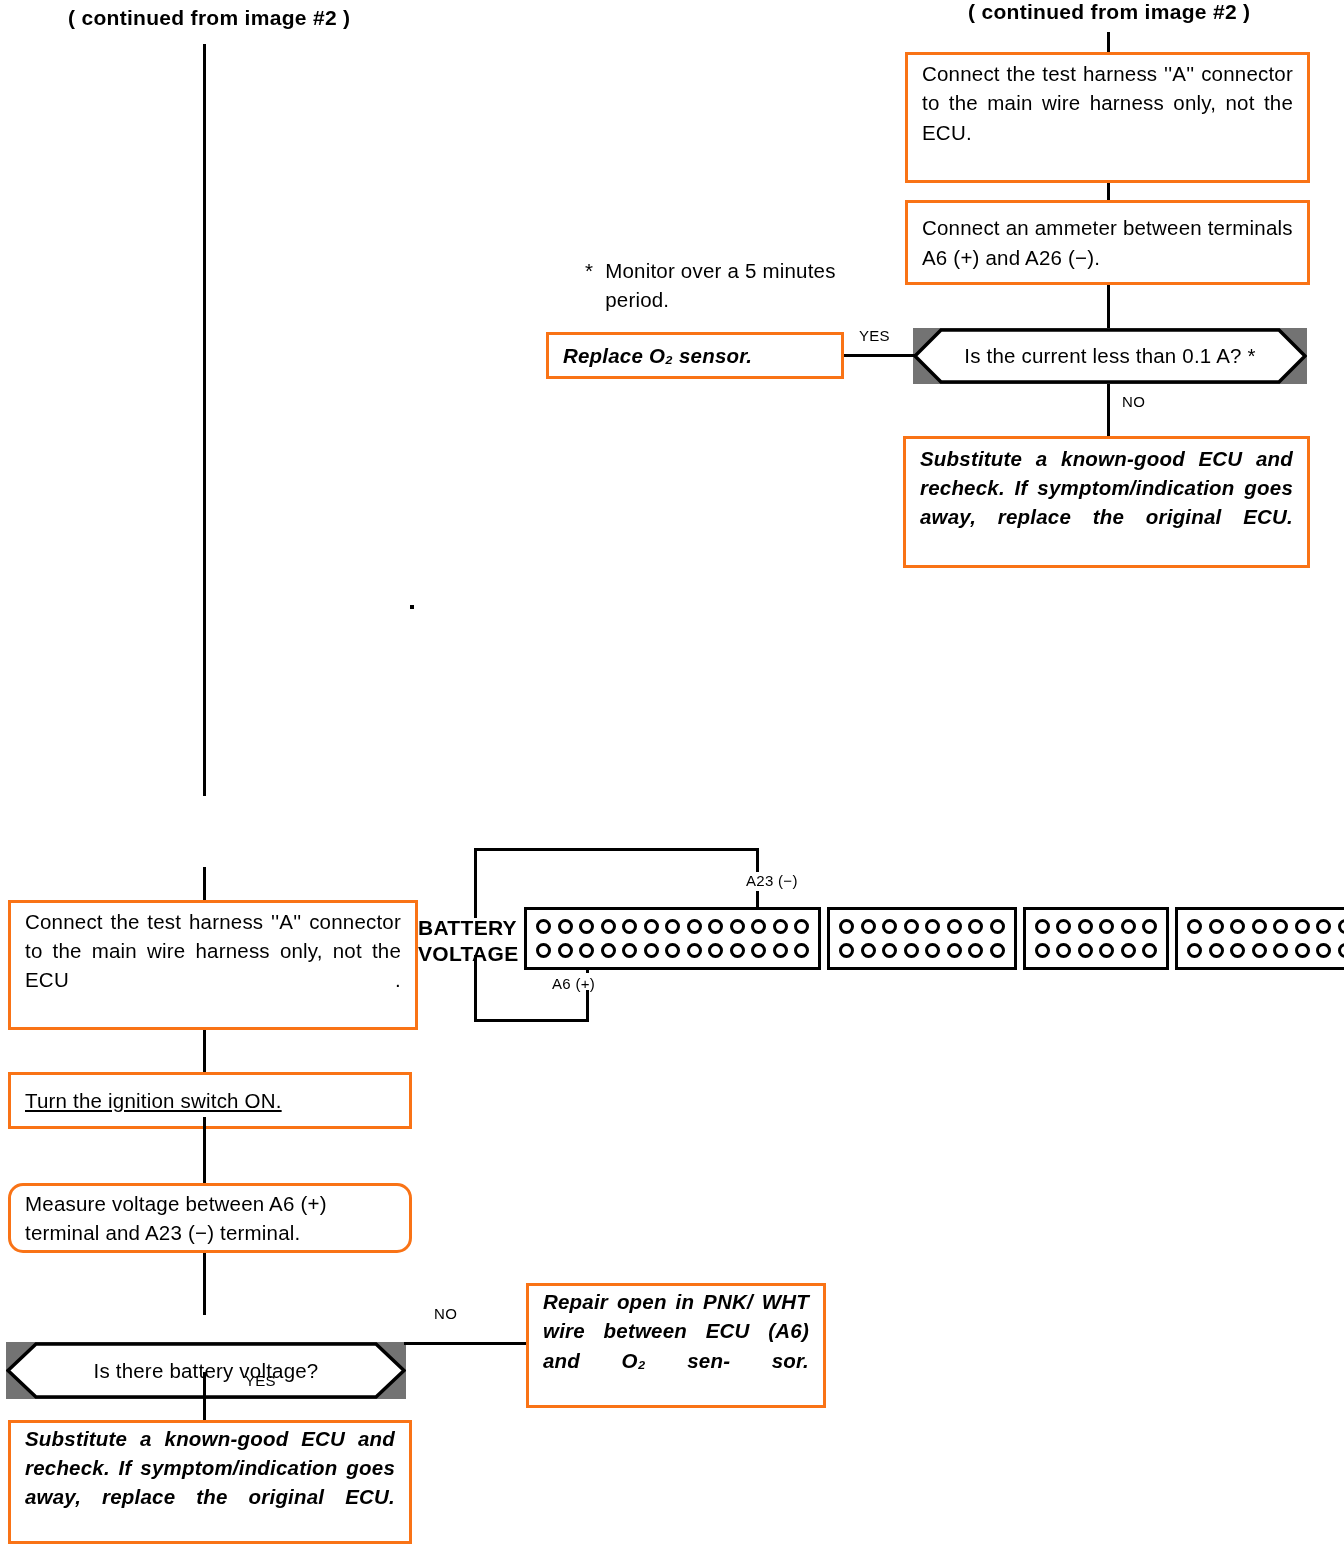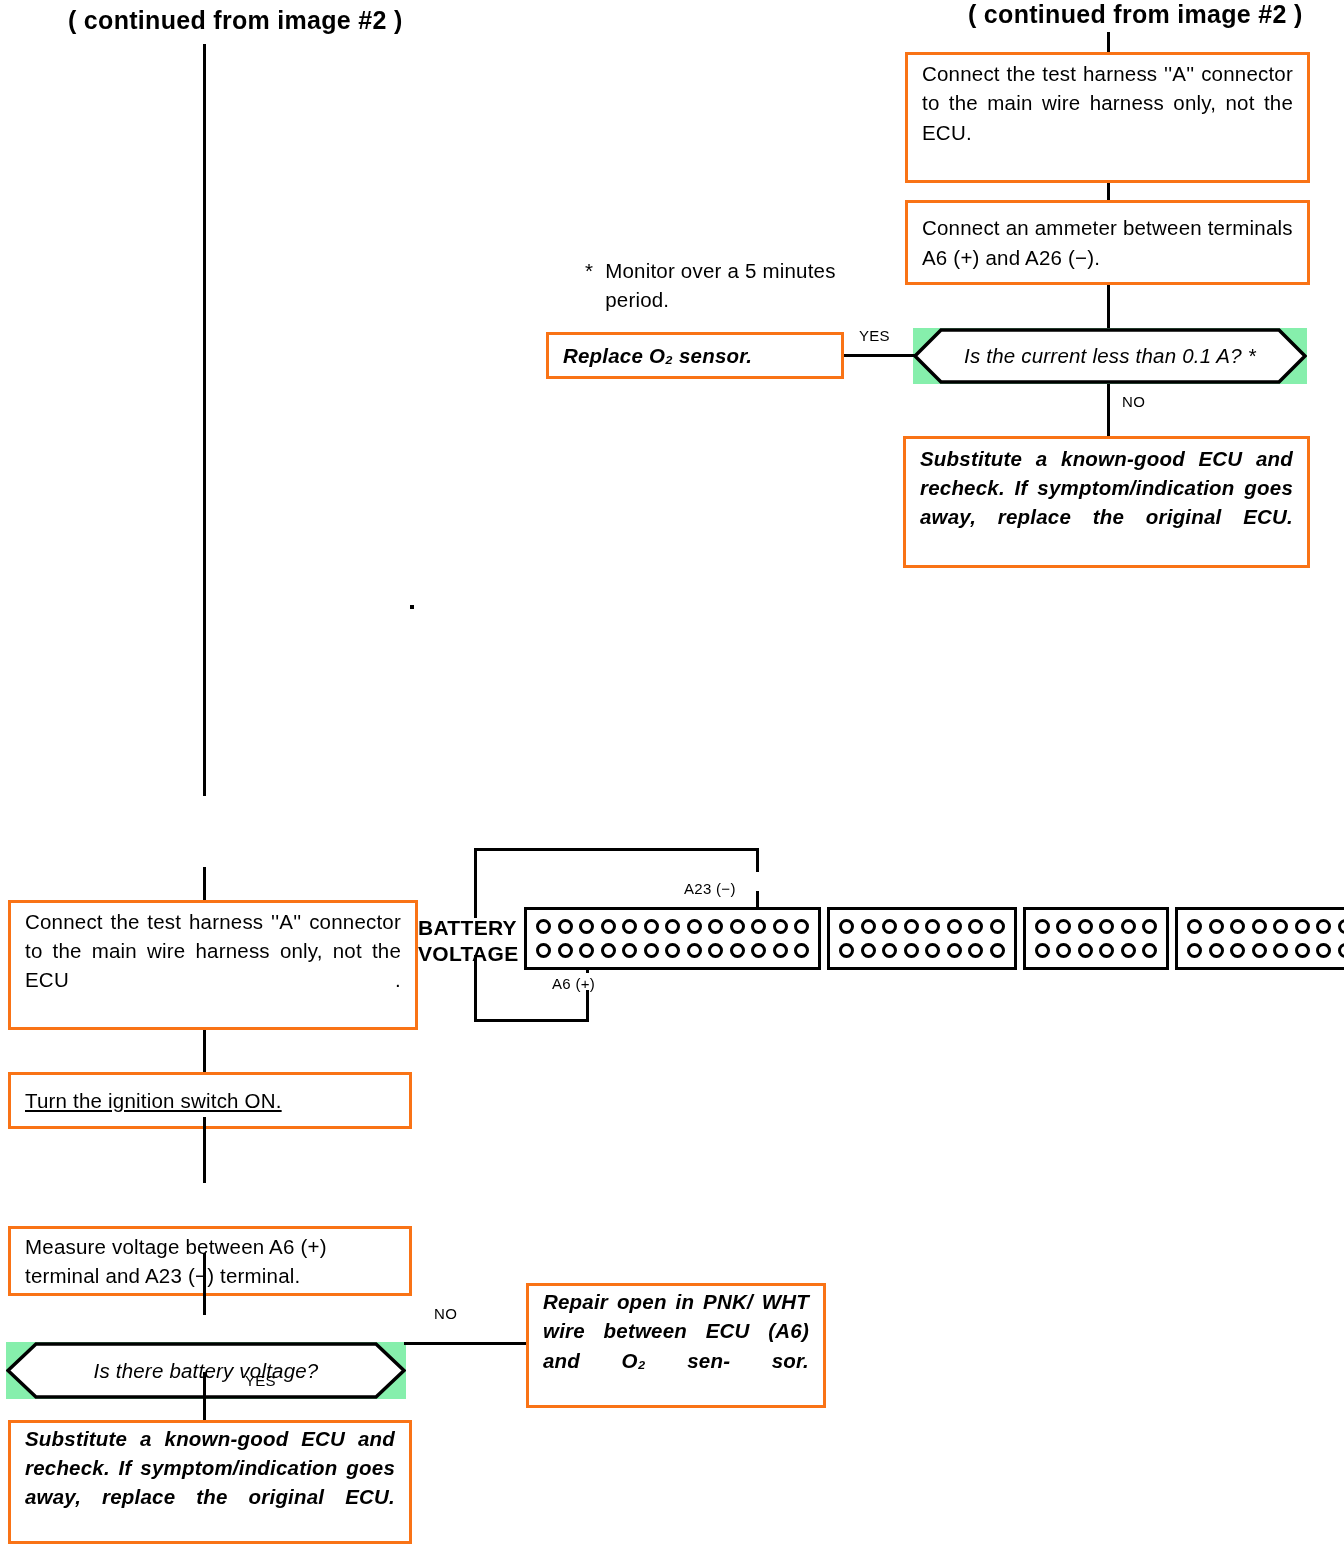--- a/index.html
+++ b/index.html
@@ -30,22 +30,21 @@
     line-height:1.42;
     letter-spacing:0.2px;
   }
   .bold .txt{font-weight:bold;font-style:italic;}
   .just .txt{text-align:justify;}
   .just .txt::after{content:"";display:inline-block;width:100%;}
 
   
   .hex{
     position:absolute;
-    background:#86efac;
-    font-style:italic;
+    background:#737373;
   }
   .hex svg{display:block;width:100%;height:100%;}
   .hex .hextxt{
     position:absolute;
     left:0;top:0;width:100%;height:100%;
     display:flex;align-items:center;justify-content:center;
     font-size:20.5px;
     letter-spacing:0.2px;
   }
 
@@ -65,21 +64,21 @@
     position:absolute;
     font-size:20.5px;
     line-height:1.42;
     letter-spacing:0.2px;
     white-space:pre-line;
     margin-left:33px;
   }
 
   .header{
     position:absolute;
-    font-size:25px;
+    font-size:21px;
     font-weight:bold;
     letter-spacing:0.3px;
     white-space:nowrap;
   }
 
   
   .conn-wrap{position:absolute;display:flex;align-items:center;}
   .conn-block{
     border:3.5px solid #000;
     box-sizing:border-box;
@@ -169,21 +168,21 @@
   </div>
 
   <div class="line vl" style="left:203px;top:1030px;height:42px;"></div>
 
   <div class="box" style="left:8px;top:1072px;width:404px;height:57px;text-decoration:underline;">
     <div class="txt">Turn the ignition switch ON.</div>
   </div>
 
   <div class="line vl" style="left:203px;top:1117px;height:66px;"></div>
 
-  <div class="box" style="left:8px;top:1226px;width:404px;height:70px;">
+  <div class="box" style="left:8px;top:1183px;width:404px;height:70px;border-radius:15px;">
     <div class="txt">Measure voltage between A6 (+) terminal and A23 (−) terminal.</div>
   </div>
 
   <div class="line vl" style="left:203px;top:1253px;height:62px;"></div>
 
   <div class="hex" style="left:6px;top:1315px;width:400px;height:57px;margin-top:27px;">
     <svg viewBox="0 0 400 57" preserveAspectRatio="none">
       <polygon points="2,28.5 30,2 370,2 398,28.5 370,55 30,55" fill="#fff" stroke="#000" stroke-width="3.5"></polygon>
     </svg>
     <div class="hextxt">Is there battery voltage?</div>
@@ -204,21 +203,21 @@
   </div>
 
   <div class="line hl" style="left:474px;top:848px;width:284px;"></div>
   <div class="line vl" style="left:474px;top:848px;height:70px;"></div>
   <div class="line vl" style="left:474px;top:955px;height:67px;"></div>
   <div class="line hl" style="left:474px;top:1019px;width:115px;"></div>
   <div class="line vl" style="left:586px;top:990px;height:32px;"></div>
 
   <div class="line vl" style="left:756px;top:848px;height:24px;"></div>
   <div class="line vl" style="left:756px;top:891px;height:32px;"></div>
-  <div class="label" style="left:684px;top:872px;margin-top:8px;">A23 (−)</div>
+  <div class="label" style="left:746px;top:872px;">A23 (−)</div>
 
   <div class="line vl" style="left:586px;top:945px;height:28px;"></div>
   <div class="label" style="left:552px;top:975px;">A6 (+)</div>
 
   <div class="bv-label" style="left:418px;top:915px;">BATTERY
 VOLTAGE</div>
 
   <div class="conn-wrap" id="conn-wrap" style="left:524px;top:903px;height:70px;">
       <div class="conn-block">
         <div class="pin-row">

